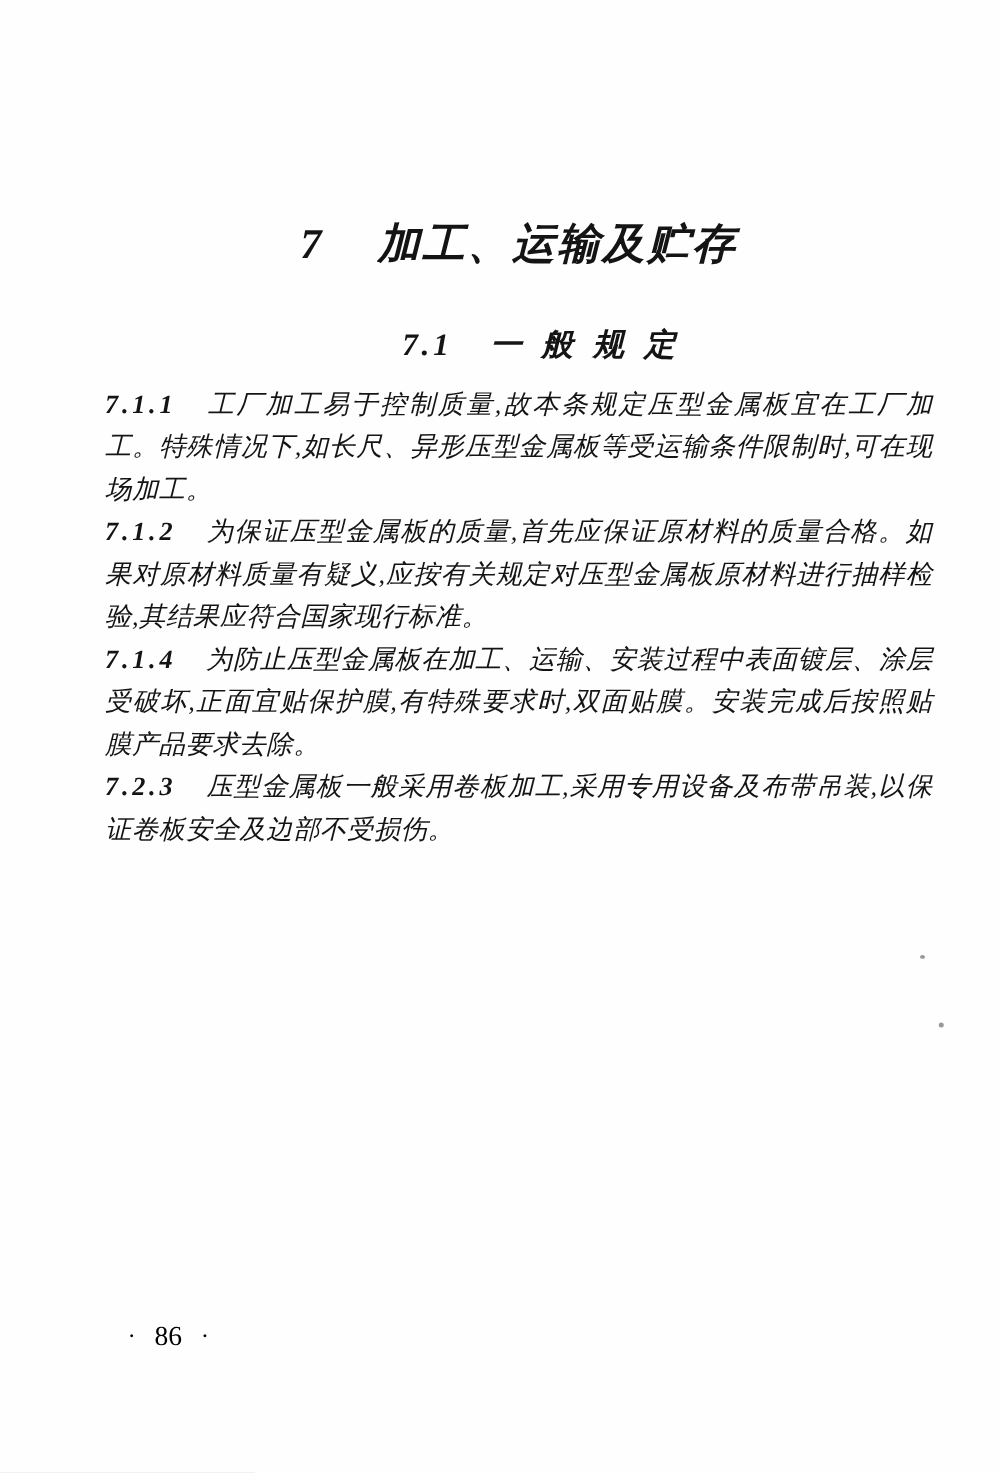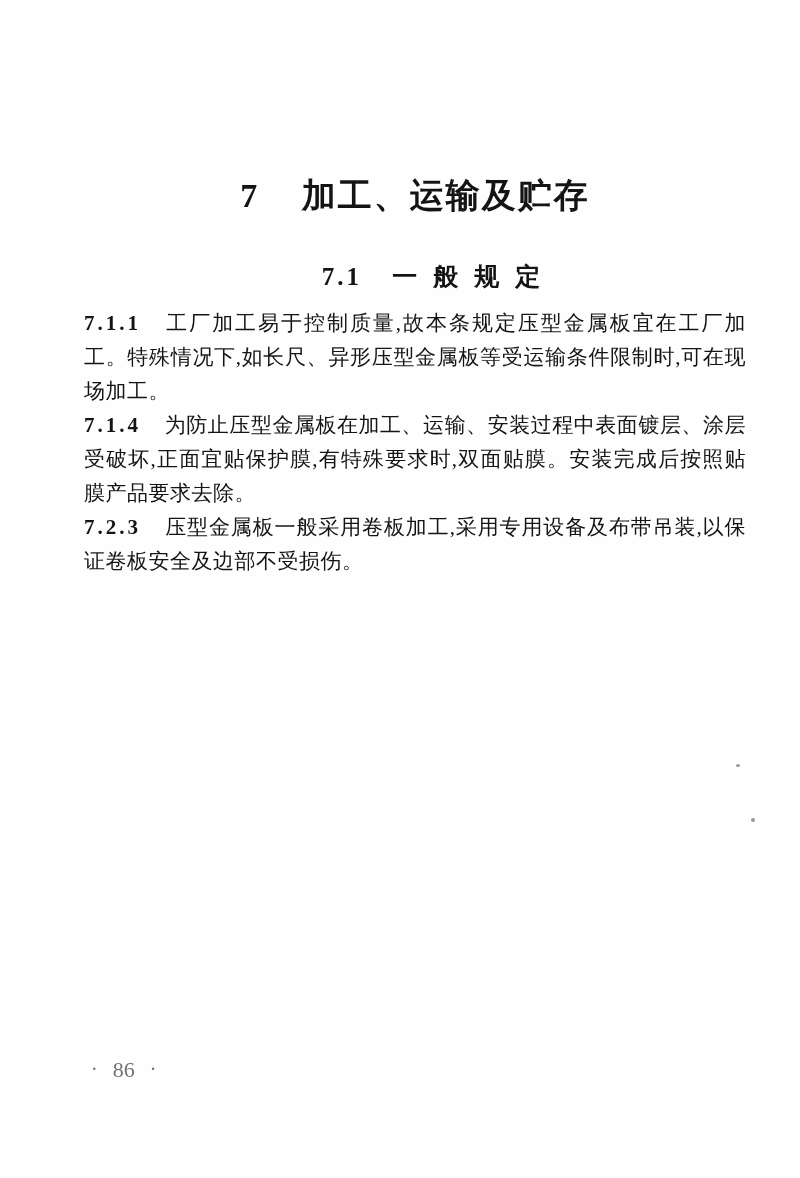--- a/index.html
+++ b/index.html
@@ -9,20 +9,21 @@
     width: 800px;
     height: 1178px;
     margin: 0 auto;
     background: #fefefe;
     color: #141414;
     font-family: "Liberation Serif", "DejaVu Serif", serif;
     overflow: hidden;
   }
   .content {
     padding: 176px 54px 0 84px;
+    font-style: italic;
   }
   h1.chapter-heading {
     text-align: center;
     font-size: 34px;
     line-height: 40px;
     font-weight: bold;
     letter-spacing: 2px;
     white-space: nowrap;
   }
   h1 .chapter-number {
@@ -58,26 +59,26 @@
     text-justify: inter-character;
     letter-spacing: 0.5px;
   }
   p.clause .clause-number {
     font-weight: bold;
     letter-spacing: 3px;
     margin-right: 18px;
   }
   .page-footer {
     position: absolute;
-    left: 91px;
+    left: 102px;
     top: 1056px;
     font-size: 22px;
     line-height: 26px;
     letter-spacing: 0;
-    color: #737373;
+    color: #000000;
   }
   .page-footer .dot {
     font-size: 20px;
     vertical-align: 1px;
   }
   .page-footer .page-number {
     margin: 0 15px;
   }
   .speck {
     position: absolute;
@@ -102,20 +103,24 @@
     <section>
       <h2 class="section-heading first">
         <span class="section-number">7.1</span>
         <span class="section-title">一般规定</span>
       </h2>
       <p class="clause">
         <span class="clause-number">7.1.1</span>
         <span class="clause-text">工厂加工易于控制质量,故本条规定压型金属板宜在工厂加工。特殊情况下,如长尺、异形压型金属板等受运输条件限制时,可在现场加工。</span>
       </p>
       <p class="clause">
+        <span class="clause-number">7.1.2</span>
+        <span class="clause-text">为保证压型金属板的质量,首先应保证原材料的质量合格。如果对原材料质量有疑义,应按有关规定对压型金属板原材料进行抽样检验,其结果应符合国家现行标准。</span>
+      </p>
+      <p class="clause">
         <span class="clause-number">7.1.4</span>
         <span class="clause-text">为防止压型金属板在加工、运输、安装过程中表面镀层、涂层受破坏,正面宜贴保护膜,有特殊要求时,双面贴膜。安装完成后按照贴膜产品要求去除。</span>
       </p>
     </section>
 
     <section>
       <p class="clause">
         <span class="clause-number">7.2.3</span>
         <span class="clause-text">压型金属板一般采用卷板加工,采用专用设备及布带吊装,以保证卷板安全及边部不受损伤。</span>
       </p>

